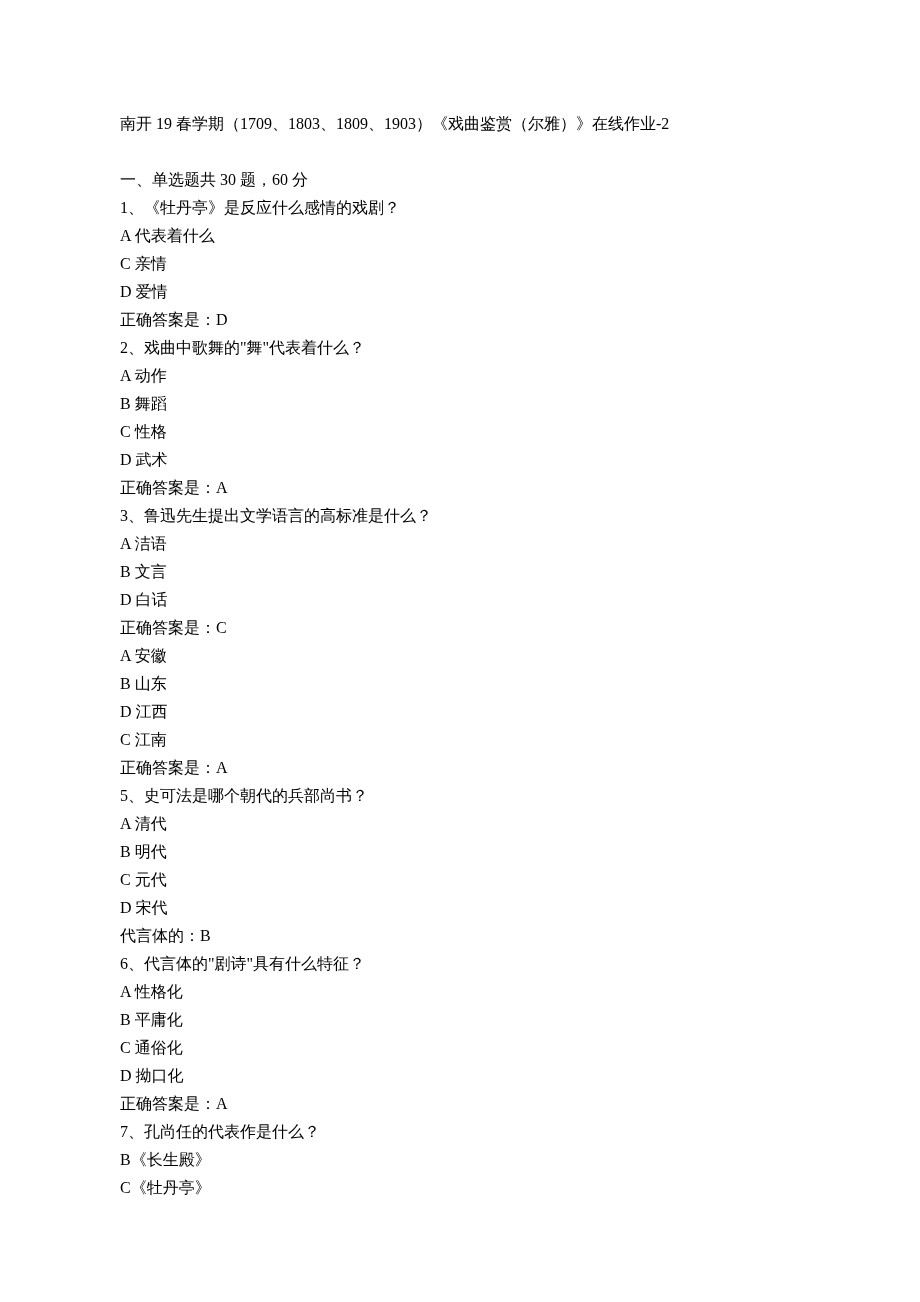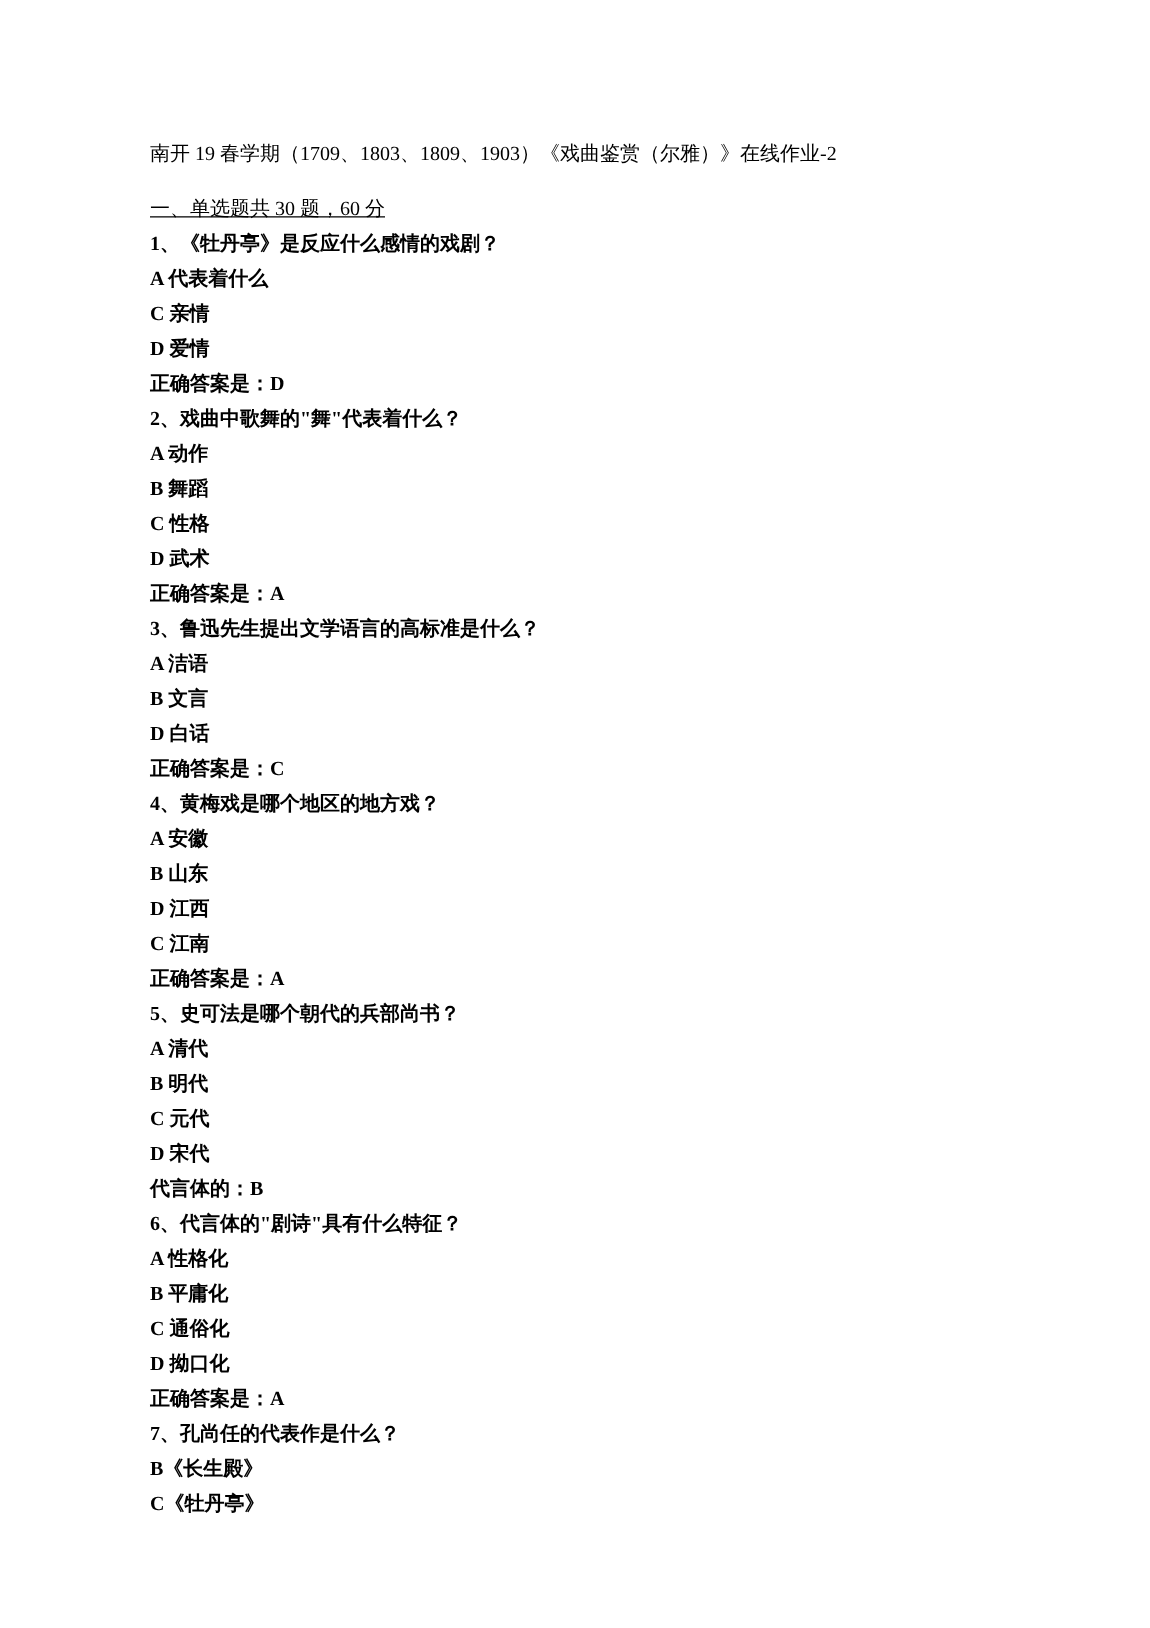--- a/index.html
+++ b/index.html
@@ -7,29 +7,27 @@
       font-size: 16px;
       line-height: 1.75;
       color: #000;
       background: #fff;
       margin: 0;
       padding: 110px 120px 60px 120px;
       width: 920px;
       box-sizing: border-box;
     }
     .title {
-      margin-bottom: 16px;
+      margin-bottom: 28px;
     }
     .section-header {
       margin-top: 0;
-      text-decoration: underline;
     }
     .question-block {
       margin: 0;
-      font-weight: bold;
     }
     .question-text, .option, .answer {
       margin: 0;
     }
   </style>
 </head>
 <body>
 
 <div class="title">南开 19 春学期（1709、1803、1809、1903）《戏曲鉴赏（尔雅）》在线作业-2</div>
 
@@ -52,21 +50,20 @@
       <div class="answer">正确答案是：A</div>
     </div>
     <div class="question-block">
       <div class="question-text">3、鲁迅先生提出文学语言的高标准是什么？</div>
       <div class="option">A 洁语</div>
       <div class="option">B 文言</div>
       <div class="option">D 白话</div>
       <div class="answer">正确答案是：C</div>
     </div>
     <div class="question-block">
-      <div class="question-text">4、黄梅戏是哪个地区的地方戏？</div>
       <div class="option">A 安徽</div>
       <div class="option">B 山东</div>
       <div class="option">D 江西</div>
       <div class="option">C 江南</div>
       <div class="answer">正确答案是：A</div>
     </div>
     <div class="question-block">
       <div class="question-text">5、史可法是哪个朝代的兵部尚书？</div>
       <div class="option">A 清代</div>
       <div class="option">B 明代</div>

